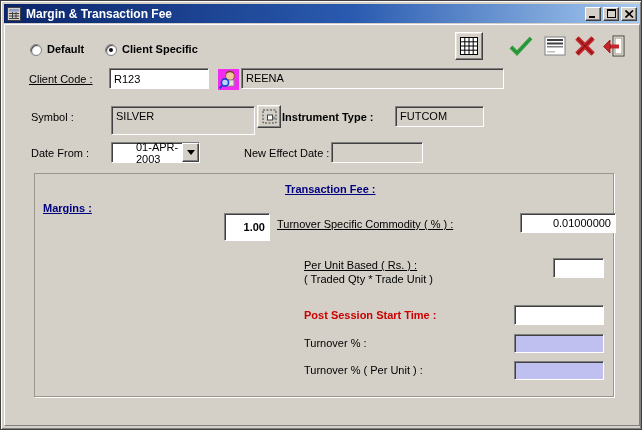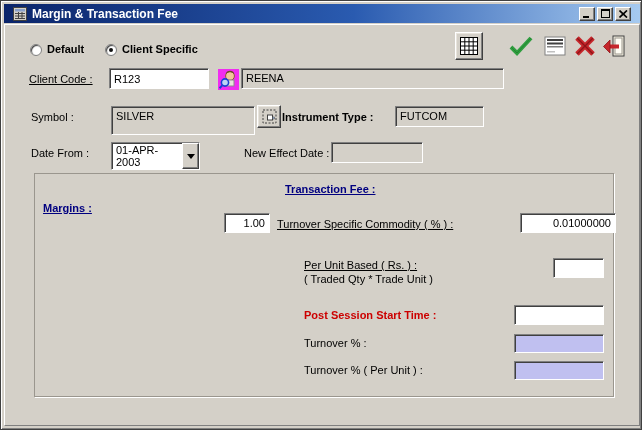--- a/index.html
+++ b/index.html
@@ -9,21 +9,21 @@
     position:relative; width:642px; height:430px; background:#d4d0c8;
     box-sizing:border-box;
     border:1px solid #404040;
     box-shadow: inset 1px 1px 0 #ffffff, inset -1px -1px 0 #808080, inset 2px 2px 0 #d4d0c8;
     overflow:hidden;
   }
 
   .titlebar {
     position:absolute; left:3px; top:3px; width:636px; height:19px;
     background:linear-gradient(to right,#0a246a,#2a5bb0 55%,#a6caf0);
-    display:flex; align-items:center; padding:0 9px; box-sizing:border-box;
+    display:flex; align-items:center; padding:0 3px; box-sizing:border-box;
   }
   .title-text { color:#fff; font-weight:bold; font-size:12px; margin-left:5px; white-space:nowrap; }
   .title-icon { width:14px; height:14px; display:inline-block; }
   .win-controls { margin-left:auto; display:flex; gap:2px; }
   .win-btn {
     width:16px; height:14px; background:#d4d0c8; padding:0;
     border:1px solid; border-color:#ffffff #404040 #404040 #ffffff;
     box-shadow: inset -1px -1px 0 #808080;
     display:flex; align-items:center; justify-content:center; cursor:default;
   }
@@ -207,35 +207,35 @@
     <svg width="15" height="15" viewBox="0 0 15 15">
       <rect x="1" y="1" width="13" height="13" fill="none" stroke="#404040" stroke-dasharray="2,1.5"></rect>
       <rect x="5.5" y="6" width="5" height="5" fill="#fff" stroke="#404040"></rect>
       <rect x="10.5" y="8" width="2" height="2" fill="#9ab0d0" stroke="#404040" stroke-width="0.5"></rect>
     </svg>
   </button>
   <span class="label b" style="left:281px; top:110px;text-align:right;">Instrument Type :</span>
   <div class="sunken bg-gray" style="left:394px; top:105px; width:89px; height:21px; line-height:19px;">FUTCOM</div>
 
   <span class="label" style="left:30px; top:146px;">Date From :</span>
-  <div class="dd-field" style="left:110px; top:141px; width:89px; height:28px;">
+  <div class="dd-field" style="left:110px; top:141px; width:89px; height:21px;padding-left:20px;">
     <span class="dd-text">01-APR-2003</span>
     <button class="dd-btn">
         <span class="dd-arrow"></span>
       </button>
   </div>
   <span class="label" style="left:243px; top:146px;">New Effect Date :</span>
   <div class="sunken bg-gray" style="left:330px; top:141px; width:92px; height:21px; line-height:19px;"></div>
 
   <div class="groupbox"></div>
 
   <span class="label b u navy" style="left:42px; top:190px;margin-top:11px;">Margins :</span>
   <span class="label b u navy" style="left:284px; top:182px;">Transaction Fee :</span>
 
-  <input class="sunken bg-white ta-r" style="left: 223px; top: 212px; width: 46px; height: 20px;" value="1.00">
+  <input class="sunken bg-white ta-r" style="left: 223px; top: 212px; width: 46px; height: 28px; font-weight: bold;" value="1.00">
 
   <span class="label u" style="left:276px; top:217px;">Turnover Specific Commodity ( % ) :</span>
   <input class="sunken bg-white ta-r" style="left: 507px; top: 212px; width: 96px; height: 20px; margin-left: 12px;" value="0.01000000">
 
   <span class="label u" style="left:303px; top:258px;">Per Unit Based ( Rs. ) :</span>
   <span class="label" style="left:303px; top:272px;">( Traded Qty * Trade Unit )</span>
   <input class="sunken bg-white" style="left: 552px; top: 257px; width: 51px; height: 20px;" value="">
 
   <span class="label b red" style="left:303px; top:308px;">Post Session Start Time :</span>
   <input class="sunken bg-white" style="left: 513px; top: 304px; width: 90px; height: 20px;" value="">

